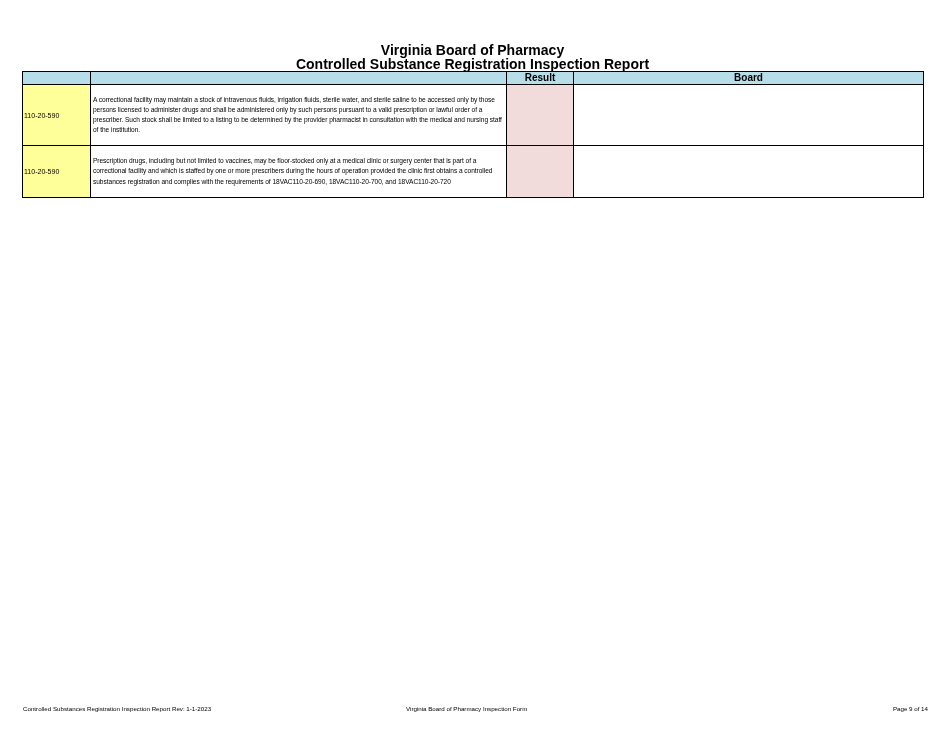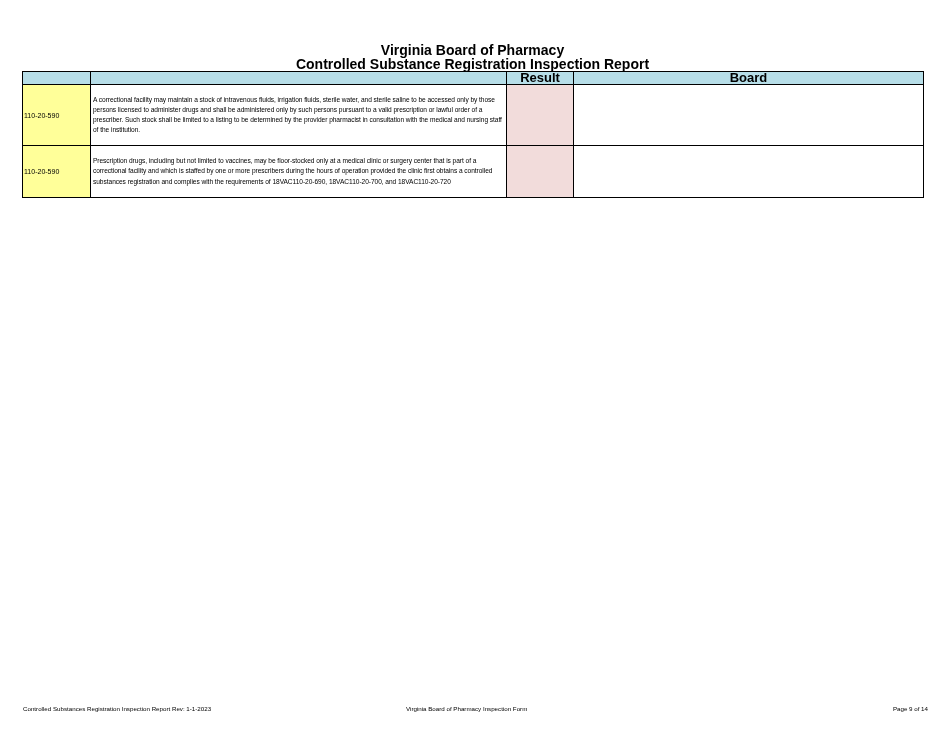--- a/index.html
+++ b/index.html
@@ -36,21 +36,21 @@
       table-layout: fixed;
     }
     table.report td, table.report th {
       border: 1px solid #000;
       padding: 0;
       vertical-align: middle;
     }
     table.report thead th {
       background: #b7dee8;
       height: 12px;
-      font-size: 13px;
+      font-size: 10px;
       font-weight: bold;
       text-align: center;
       line-height: 12px;
     }
     td.code {
       background: #ffff99;
       font-size: 7px;
       padding-left: 1px !important;
       text-align: left;
     }

